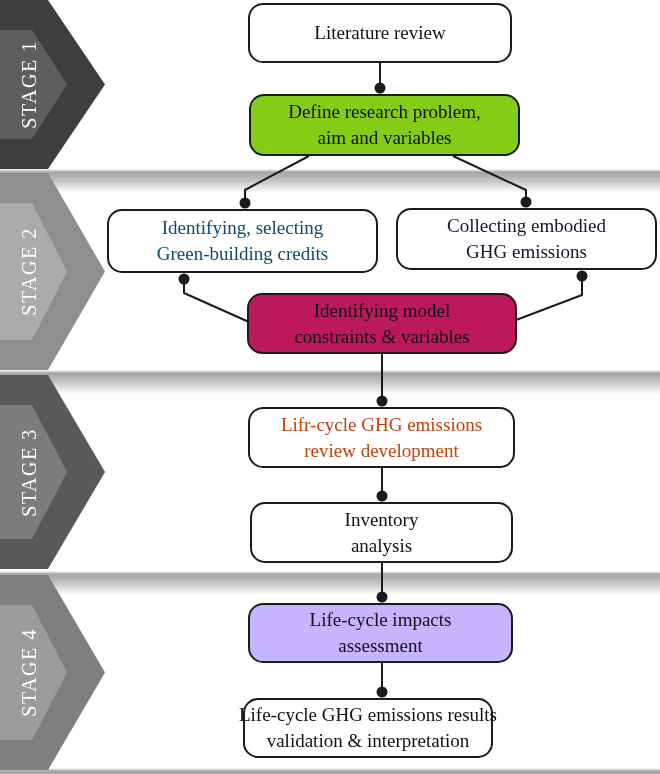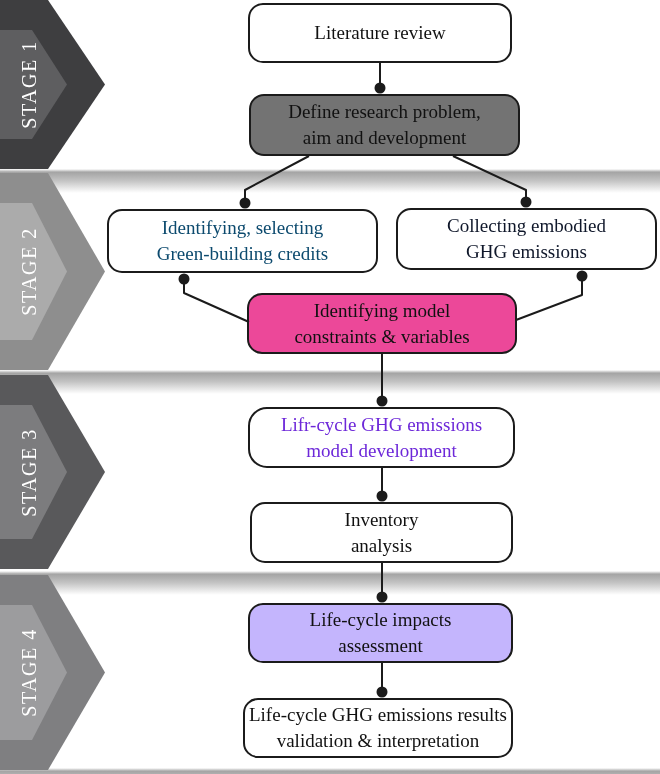--- a/index.html
+++ b/index.html
@@ -78,49 +78,49 @@
     <div class="outer" style="background: rgb(127, 127, 129);"></div>
     <div class="inner" style="background: rgb(156, 156, 158);"></div>
     <div class="label-wrap">
         <span style="color: rgb(255, 255, 255);">STAGE 4</span>
       </div>
   </div>
 
   <div class="node" style="left: 248px; top: 3px; width: 264px; height: 60px; background: rgb(255, 255, 255); color: rgb(17, 17, 17);">
     <div>Literature review</div>
   </div>
-  <div class="node" style="left: 249px; top: 94px; width: 271px; height: 62px; background: #737373; color: rgb(17, 17, 17);">
+  <div class="node" style="left: 249px; top: 94px; width: 271px; height: 62px; background: #84cc16; color: rgb(17, 17, 17);">
     <div>Define research problem,</div>
-    <div>aim and development</div>
+    <div>aim and variables</div>
   </div>
   <div class="node" style="left: 107px; top: 209px; width: 271px; height: 64px; background: rgb(255, 255, 255); color: #0c4a6e;">
     <div>Identifying, selecting</div>
     <div>Green-building credits</div>
   </div>
   <div class="node" style="left: 396px; top: 208px; width: 261px; height: 62px; background: rgb(255, 255, 255); color: #0f172a;">
     <div>Collecting embodied</div>
     <div>GHG emissions</div>
   </div>
-  <div class="node" style="left: 247px; top: 293px; width: 270px; height: 61px; background: #ec4899; color: rgb(17, 17, 17); text-align: right;">
+  <div class="node" style="left: 247px; top: 293px; width: 270px; height: 61px; background: #be185d; color: rgb(17, 17, 17); text-align: right;">
     <div>Identifying model</div>
     <div>constraints &amp; variables</div>
   </div>
-  <div class="node" style="left: 248px; top: 407px; width: 267px; height: 61px; background: rgb(255, 255, 255); color: #6d28d9; border-radius: 19px;">
+  <div class="node" style="left: 248px; top: 407px; width: 267px; height: 61px; background: rgb(255, 255, 255); color: #c2410c;">
     <div>Lifr-cycle GHG emissions</div>
-    <div>model development</div>
+    <div>review development</div>
   </div>
   <div class="node" style="left: 250px; top: 502px; width: 263px; height: 61px; background: rgb(255, 255, 255); color: rgb(17, 17, 17); align-items: center;">
     <div>Inventory</div>
     <div>analysis</div>
   </div>
   <div class="node" style="left: 248px; top: 603px; width: 265px; height: 60px; background: #c4b5fd; color: rgb(17, 17, 17);">
     <div>Life-cycle impacts</div>
     <div>assessment</div>
   </div>
-  <div class="node" style="left: 243px; top: 698px; width: 270px; height: 60px; background: rgb(255, 255, 255); color: rgb(17, 17, 17);">
+  <div class="node" style="left: 243px; top: 698px; width: 250px; height: 60px; background: rgb(255, 255, 255); color: rgb(17, 17, 17);">
     <div>Life-cycle GHG emissions results</div>
     <div>validation &amp; interpretation</div>
   </div>
 
   <svg id="connectors" width="660" height="774" viewBox="0 0 660 774">
     <g>
       <path d="M380 63 L380 85"></path>
         <circle cx="380" cy="88" r="5.5"></circle>
     </g>
     <g>

